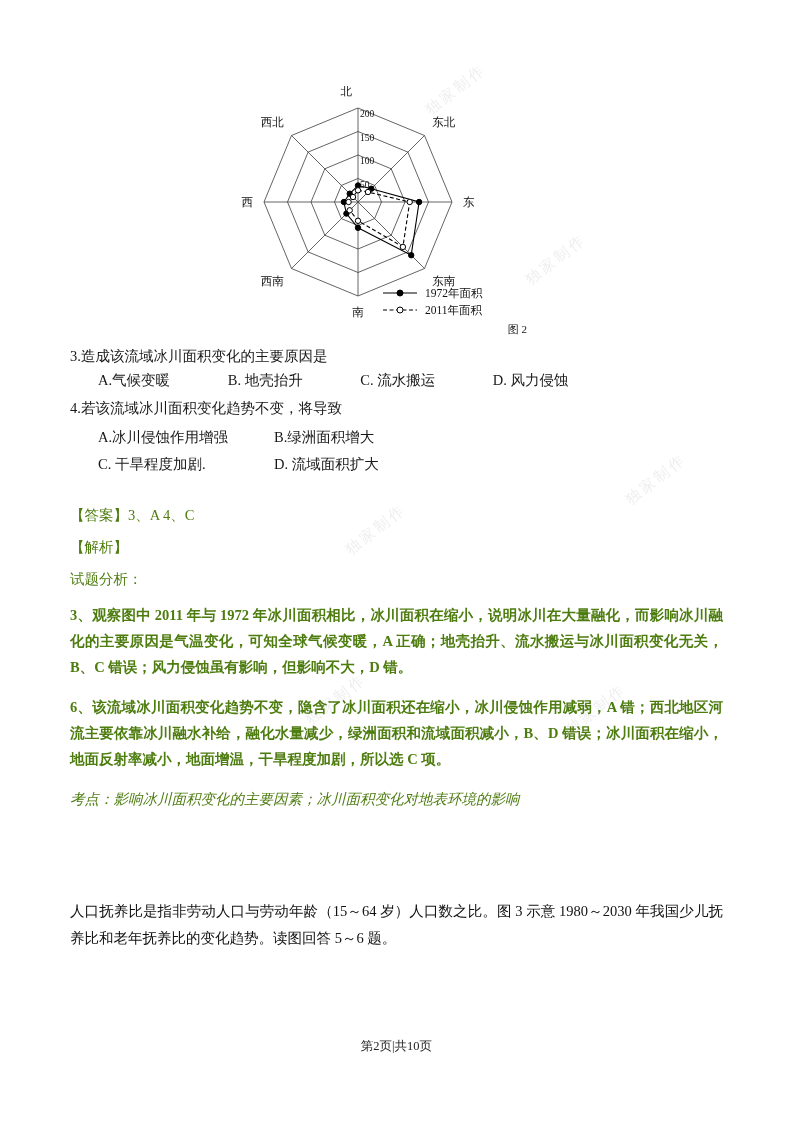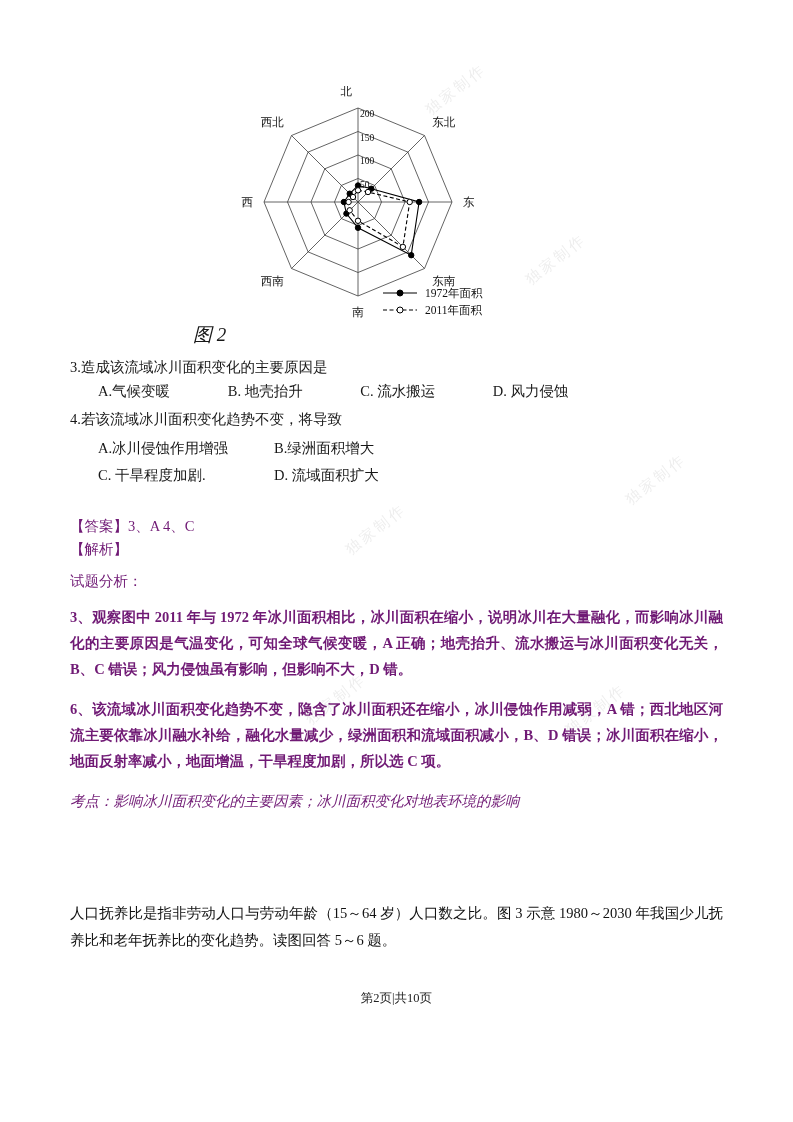--- a/index.html
+++ b/index.html
@@ -21,37 +21,37 @@
     transform: rotate(-38deg);
     font-size:15px;
     letter-spacing:3px;
     pointer-events:none;
     white-space:nowrap;
   }
   
   .chart-wrap { margin: 86px 0 0 193px; width: 334px; }
   .chart-wrap svg { display:block; }
   svg text { font-family: "Liberation Serif", "DejaVu Serif", serif; fill:#111; }
-  .fig-caption { width:334px; text-align:left; font-size:19px; margin-top:-4px;font-style:italic; }
+  .fig-caption { width:334px; text-align:right; font-size:11px; margin-top:-4px; }
   
   .content { padding: 0 70px; margin-top: 8px; }
   .stem { margin: 7px 0 4px; line-height: 1.55; }
   .opts-row { padding-left: 28px; margin: 2px 0 7px; }
   .opts-row .opt { display:inline-block; margin-right: 54px; }
   .opts-grid { padding-left: 28px; margin: 2px 0 25px; line-height: 1.9; }
   .opts-grid .opt { display:inline-block; width: 176px; }
-  .red { color: #701a75; }
+  .red { color: #4d7c0f; }
   .answer-line { margin-top: 15px; line-height:1.6; }
-  .analysis-label { line-height:1.6; }
+  .analysis-label { margin-top: 9px; line-height:1.6; }
   .analysis-title { margin-top: 9px; line-height:1.6; }
   .analysis-para { margin: 10px 0 14px; line-height: 1.8; text-align: justify; font-weight: bold; }
   .exam-points { margin-top: 10px; line-height: 1.8; font-style: italic; }
   .next-intro { margin-top: 86px; line-height: 1.85; text-align: justify; color:#111; }
   .footer {
-    position:absolute; left:0; top:990px; width:100%;
+    position:absolute; left:0; top:1038px; width:100%;
     text-align:center; font-size:12.5px; color:#222;
   }
 </style>
 </head>
 <body>
 
 <div class="page">
 
   <span class="wm" style="left:420px; top:80px;">独家制作</span>
   <span class="wm" style="left:520px; top:250px;">独家制作</span>

